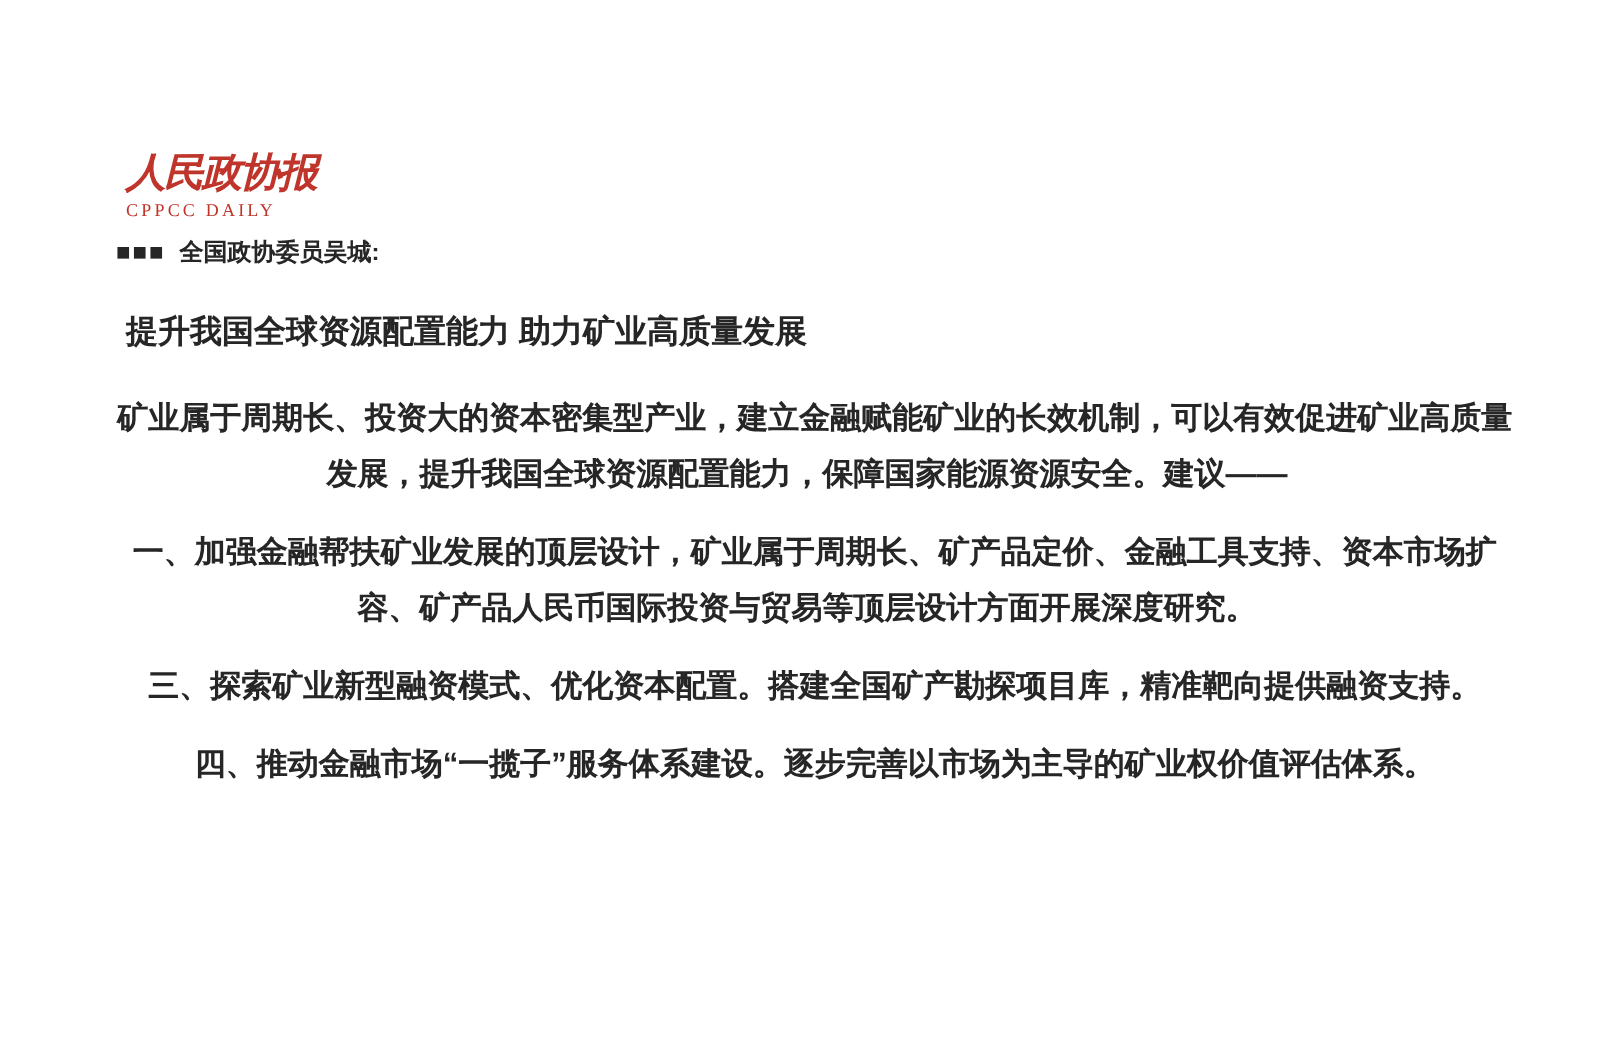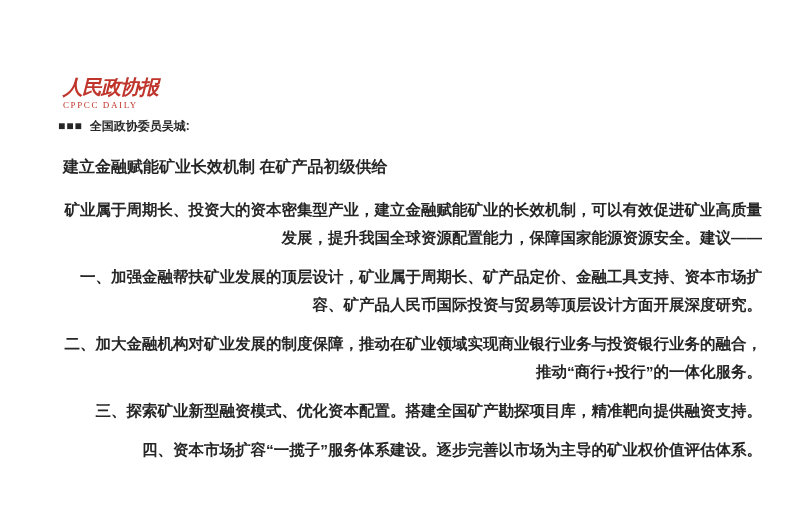--- a/index.html
+++ b/index.html
@@ -69,21 +69,21 @@
     color: var(--ink);
   }
   
   .article {
     width: 717px;
     margin-top: 19px;
     font-size: 15.5px;
     line-height: 28px;
     font-weight: 600;
     color: var(--ink);
-    text-align: right;
+    text-align: center;
   }
   .article p {
     margin: 0 0 11px 0;
     text-indent: 0.5em;
     word-break: break-all;
   }
 </style>
 </head>
 <body>
 
@@ -91,23 +91,22 @@
 
   <div class="masthead">
     <div class="logo">人民政协报</div>
     <div class="logo-sub">CPPCC DAILY</div>
   </div>
 
   <div class="byline">
     <span class="markers">■■■</span><span>全国政协委员吴城:</span>
   </div>
 
-  <h1 class="title">建立金融赋能矿业长效机制 在矿产品初级供给</h1>
+  <h1 class="title">提升我国全球资源配置能力 助力矿业高质量发展</h1>
 
   <div class="article">
     <p>矿业属于周期长、投资大的资本密集型产业，建立金融赋能矿业的长效机制，可以有效促进矿业高质量发展，提升我国全球资源配置能力，保障国家能源资源安全。建议——</p>
     <p>一、加强金融帮扶矿业发展的顶层设计，矿业属于周期长、矿产品定价、金融工具支持、资本市场扩容、矿产品人民币国际投资与贸易等顶层设计方面开展深度研究。</p>
-    <p>二、加大金融机构对矿业发展的制度保障，推动在矿业领域实现商业银行业务与投资银行业务的融合，推动“商行+投行”的一体化服务。</p>
     <p>三、探索矿业新型融资模式、优化资本配置。搭建全国矿产勘探项目库，精准靶向提供融资支持。</p>
-    <p>四、资本市场扩容“一揽子”服务体系建设。逐步完善以市场为主导的矿业权价值评估体系。</p>
+    <p>四、推动金融市场“一揽子”服务体系建设。逐步完善以市场为主导的矿业权价值评估体系。</p>
   </div>
 
 </div>
 
 </body></html>

